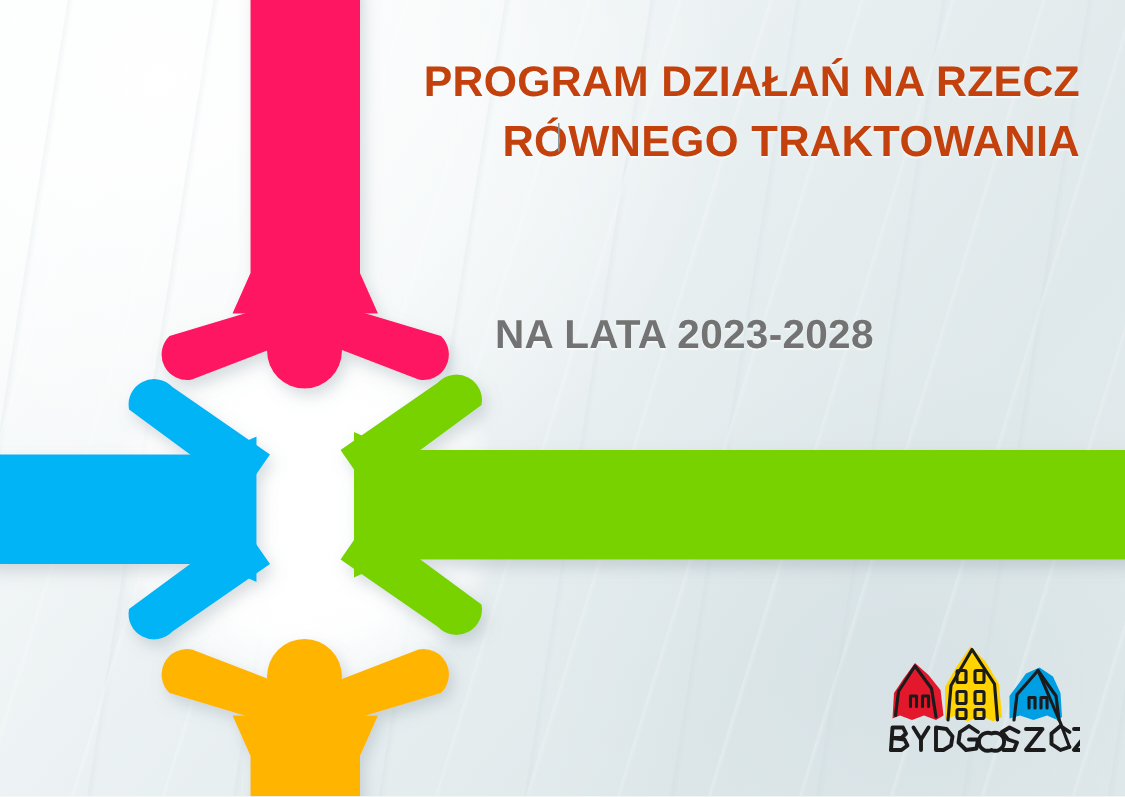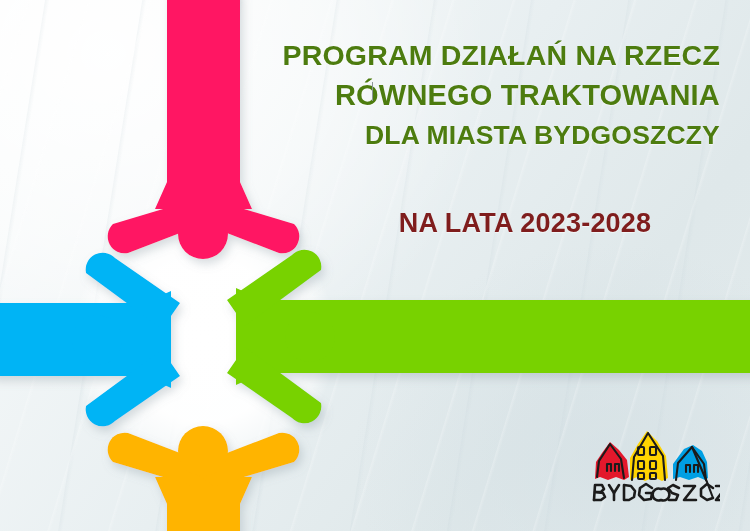--- a/index.html
+++ b/index.html
@@ -74,21 +74,21 @@
   }
   .figures svg { display: block; }
 
   
   .headline {
     position: absolute;
     left: 270px;
     top: 36px;
     width: 450px;
     text-align: right;
-    color: #4d7c0f;
+    color: #c2410c;
   }
   .hl-line {
     display: block;
     font-weight: 700;
     letter-spacing: .2px;
     white-space: nowrap;
     text-shadow: 0 1px 1px rgba(255,255,255,0.65);
   }
   .hl-1 { font-size: 28.5px; line-height: 38px; }
   .hl-2 { font-size: 29px; line-height: 42px; }
@@ -101,22 +101,22 @@
     width: 1px;
     height: 19px;
     background: #8d9699;
   }
 
   .subline {
     position: absolute;
     left: 330px;
     top: 205px;
     width: 390px;
-    text-align: center;
-    color: #7f1d1d;
+    text-align: left;
+    color: #737373;
     font-size: 27px;
     font-weight: 700;
     line-height: 36px;
     letter-spacing: .2px;
     white-space: nowrap;
     text-shadow: 0 1px 1px rgba(255,255,255,0.6);
   }
 
   
   .logo {
@@ -184,21 +184,20 @@
         <path d="M 193,486 L 219,468 L 128,433 A 17,17 0 0 0 113,462 Z" fill="#ffb400"></path>
         <path d="M 214,486 L 188,468 L 279,433 A 17,17 0 0 1 294,462 Z" fill="#ffb400"></path>
         <circle cx="203" cy="451" r="25" fill="#ffb400"></circle>
       </g>
     </svg>
   </div>
 
   <div class="headline">
     <span class="hl-line hl-1">PROGRAM DZIAŁAŃ NA RZECZ</span>
     <span class="hl-line hl-2">RÓWNEGO TRAKTOWANIA</span>
-    <span class="hl-line hl-3">DLA MIASTA BYDGOSZCZY</span>
     <div class="caret"></div>
   </div>
 
   <div class="subline">NA LATA 2023-2028</div>
 
   <div class="logo">
     <svg width="132" height="78" viewBox="0 0 132 78" xmlns="http://www.w3.org/2000/svg">
 
       <g>
         <path d="M 85,36 L 96,21 L 105,17 L 114,23 L 119,34 L 120,50 L 117,52

